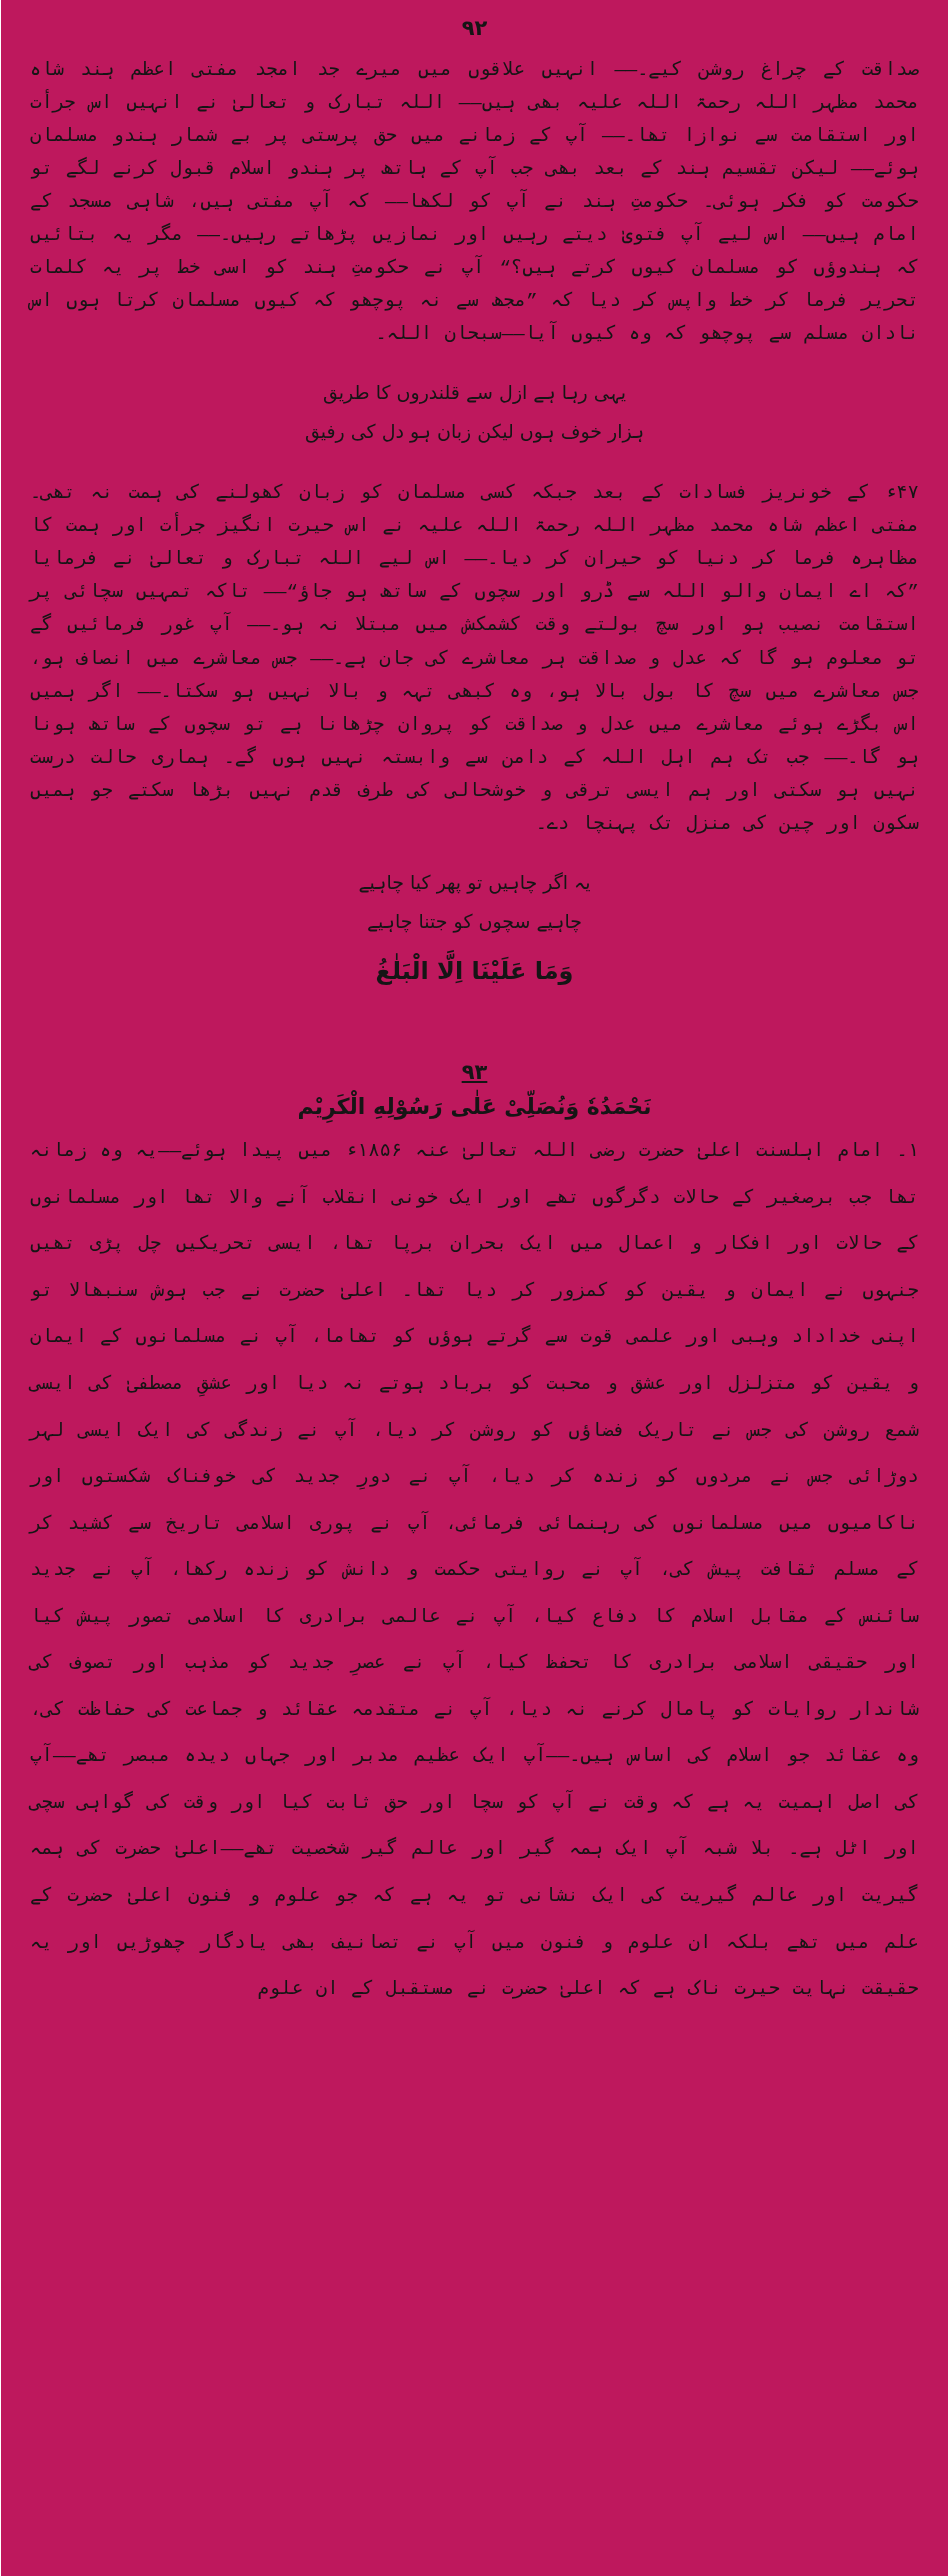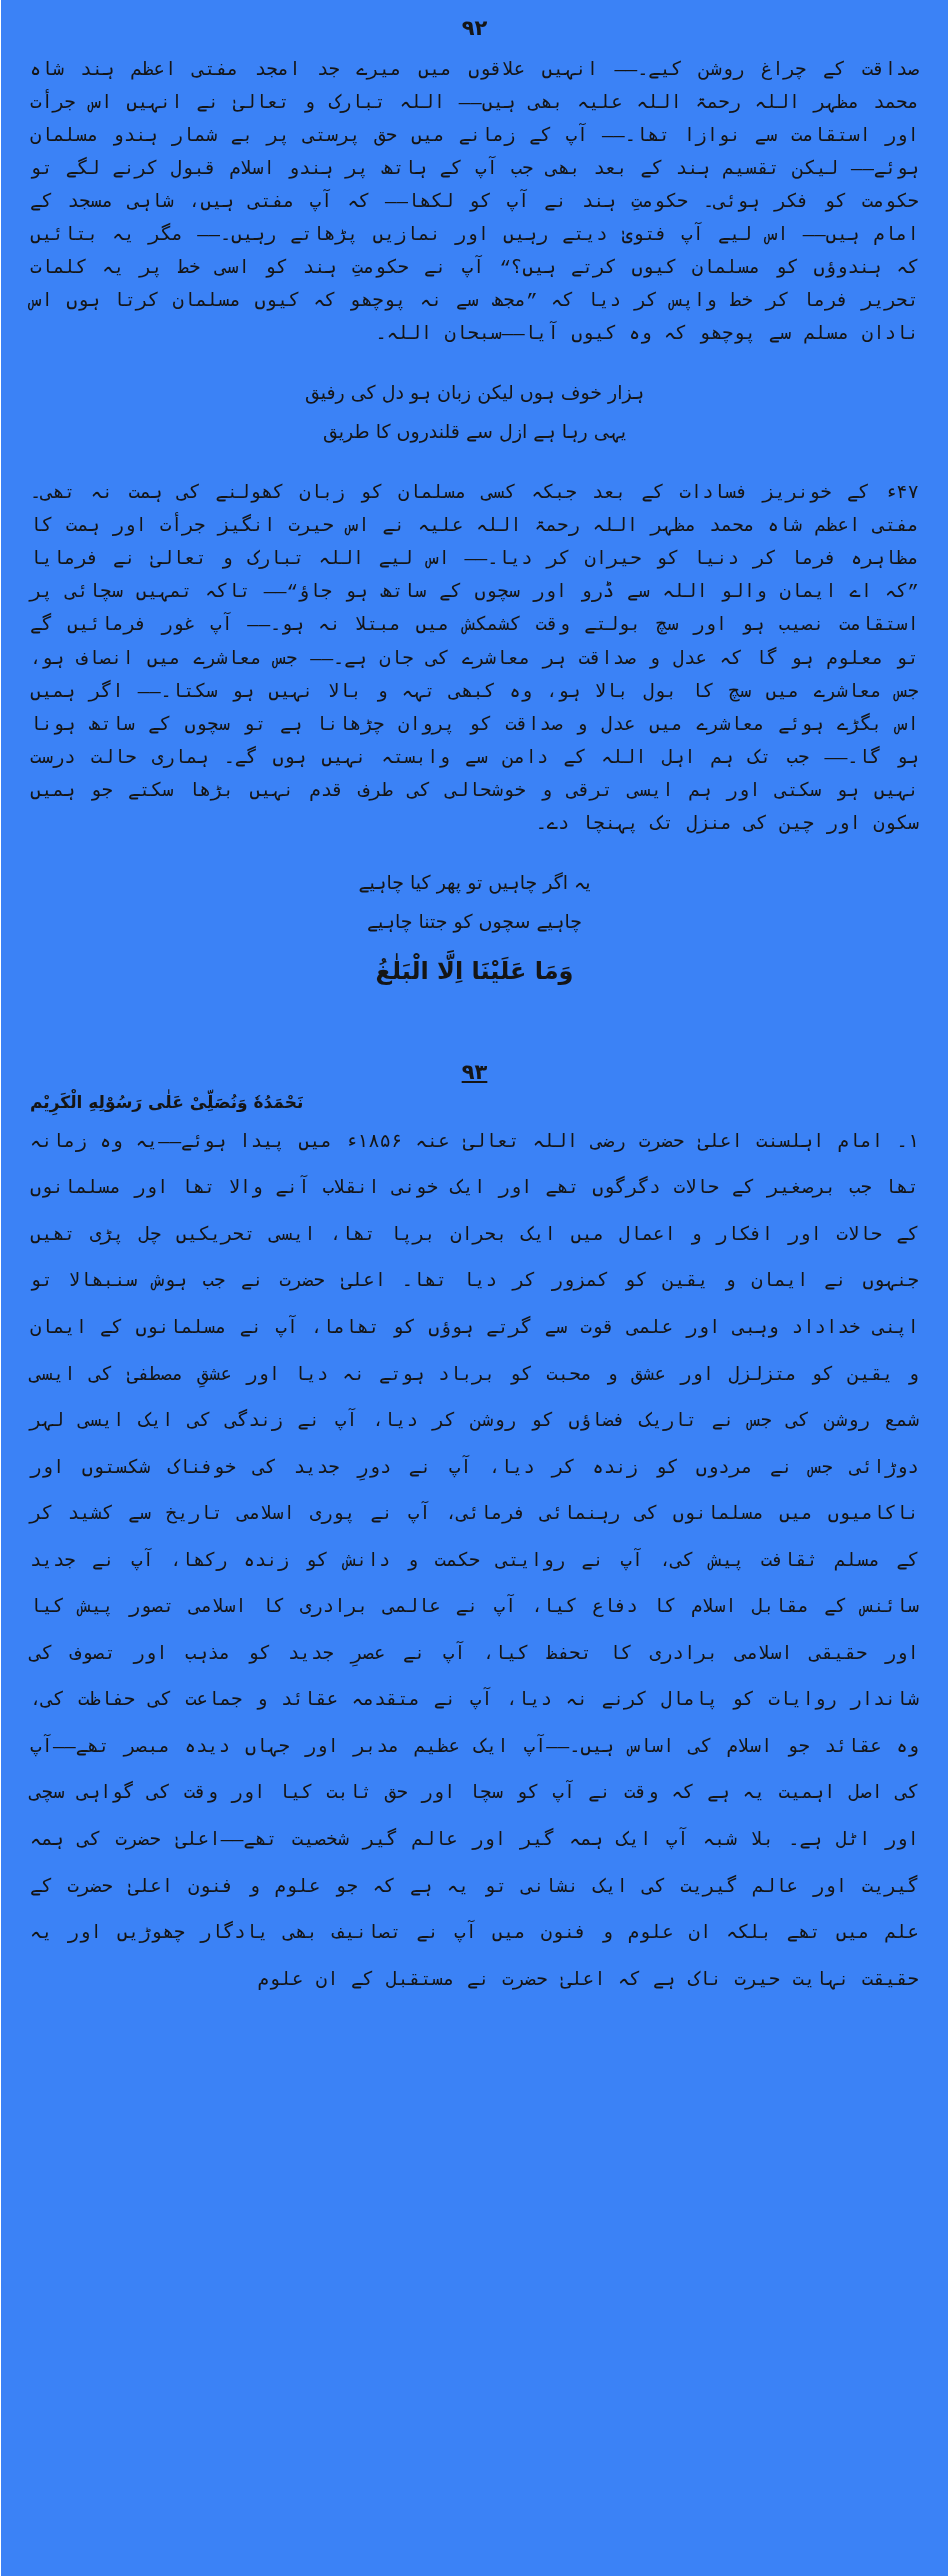--- a/index.html
+++ b/index.html
@@ -5,21 +5,21 @@
   * { margin: 0; padding: 0; box-sizing: border-box; }
   html, body { background: #ffffff; }
   body {
     width: 949px;
     font-family: "DejaVu Sans", sans-serif;
     color: #151515;
   }
   .scan {
     width: 949px;
     min-height: 2576px;
-    background: #3b82f6;
+    background: #be185d;
     direction: rtl;
     padding: 16px 30px 36px 30px;
   }
   .pagenum {
     text-align: center;
     font-size: 21px;
     font-weight: bold;
     letter-spacing: 3px;
     margin-bottom: 14px;
   }
@@ -52,22 +52,22 @@
     line-height: 2.2;
     margin-top: 4px;
   }
   .section-number {
     text-align: center;
     font-size: 45px;
     font-weight: bold;
     margin: 57px 0 45px 0;
   }
   .invocation {
-    text-align: left;
-    font-size: 17px;
+    text-align: center;
+    font-size: 22px;
     font-weight: bold;
     line-height: 1.9;
   }
   .heading {
     text-align: center;
     font-size: 25px;
     font-weight: bold;
     line-height: 1.7;
     margin: 6px 0 40px 0;
   }
@@ -75,22 +75,22 @@
 </head>
 <body>
 
 <div class="scan">
 
   <div class="pagenum">۹۲</div>
 
   <p class="prose">صداقت کے چراغ روشن کیے۔—— انہیں علاقوں میں میرے جد امجد مفتی اعظم ہند شاہ محمد مظہر اللہ رحمۃ اللہ علیہ بھی ہیں—— اللہ تبارک و تعالیٰ نے انہیں اس جرأت اور استقامت سے نوازا تھا۔—— آپ کے زمانے میں حق پرستی پر بے شمار ہندو مسلمان ہوئے—— لیکن تقسیم ہند کے بعد بھی جب آپ کے ہاتھ پر ہندو اسلام قبول کرنے لگے تو حکومت کو فکر ہوئی۔ حکومتِ ہند نے آپ کو لکھا—— کہ آپ مفتی ہیں، شاہی مسجد کے امام ہیں—— اس لیے آپ فتویٰ دیتے رہیں اور نمازیں پڑھاتے رہیں۔—— مگر یہ بتائیں کہ ہندوؤں کو مسلمان کیوں کرتے ہیں؟“ آپ نے حکومتِ ہند کو اسی خط پر یہ کلمات تحریر فرما کر خط واپس کر دیا کہ ”مجھ سے نہ پوچھو کہ کیوں مسلمان کرتا ہوں اس نادان مسلم سے پوچھو کہ وہ کیوں آیا——سبحان اللہ۔</p>
 
   <div class="verse-block">
+    <div class="verse-line">یہی رہا ہے ازل سے قلندروں کا طریق</div>
     <div class="verse-line">ہزار خوف ہوں لیکن زبان ہو دل کی رفیق</div>
-    <div class="verse-line">یہی رہا ہے ازل سے قلندروں کا طریق</div>
   </div>
 
   <p class="prose">۴۷ء کے خونریز فسادات کے بعد جبکہ کسی مسلمان کو زبان کھولنے کی ہمت نہ تھی۔ مفتی اعظم شاہ محمد مظہر اللہ رحمۃ اللہ علیہ نے اس حیرت انگیز جرأت اور ہمت کا مظاہرہ فرما کر دنیا کو حیران کر دیا۔—— اس لیے اللہ تبارک و تعالیٰ نے فرمایا ”کہ اے ایمان والو اللہ سے ڈرو اور سچوں کے ساتھ ہو جاؤ“—— تاکہ تمہیں سچائی پر استقامت نصیب ہو اور سچ بولتے وقت کشمکش میں مبتلا نہ ہو۔—— آپ غور فرمائیں گے تو معلوم ہو گا کہ عدل و صداقت ہر معاشرے کی جان ہے۔—— جس معاشرے میں انصاف ہو، جس معاشرے میں سچ کا بول بالا ہو، وہ کبھی تہہ و بالا نہیں ہو سکتا۔—— اگر ہمیں اس بگڑے ہوئے معاشرے میں عدل و صداقت کو پروان چڑھانا ہے تو سچوں کے ساتھ ہونا ہو گا۔—— جب تک ہم اہل اللہ کے دامن سے وابستہ نہیں ہوں گے۔ ہماری حالت درست نہیں ہو سکتی اور ہم ایسی ترقی و خوشحالی کی طرف قدم نہیں بڑھا سکتے جو ہمیں سکون اور چین کی منزل تک پہنچا دے۔</p>
 
   <div class="verse-block">
     <div class="verse-line">یہ اگر چاہیں تو پھر کیا چاہیے</div>
     <div class="verse-line">چاہیے سچوں کو جتنا چاہیے</div>
     <div class="arabic-quote">وَمَا عَلَيْنَا اِلَّا الْبَلٰغُ</div>
   </div>
 

